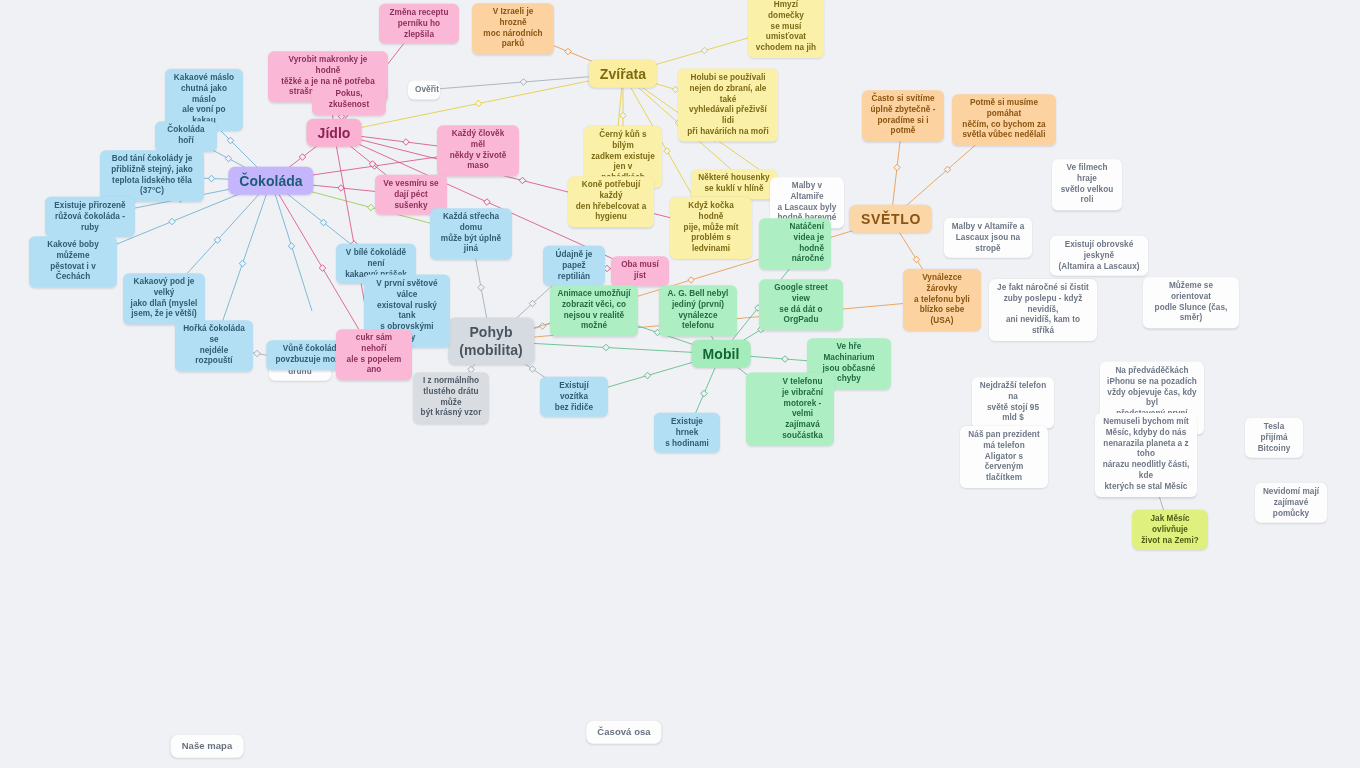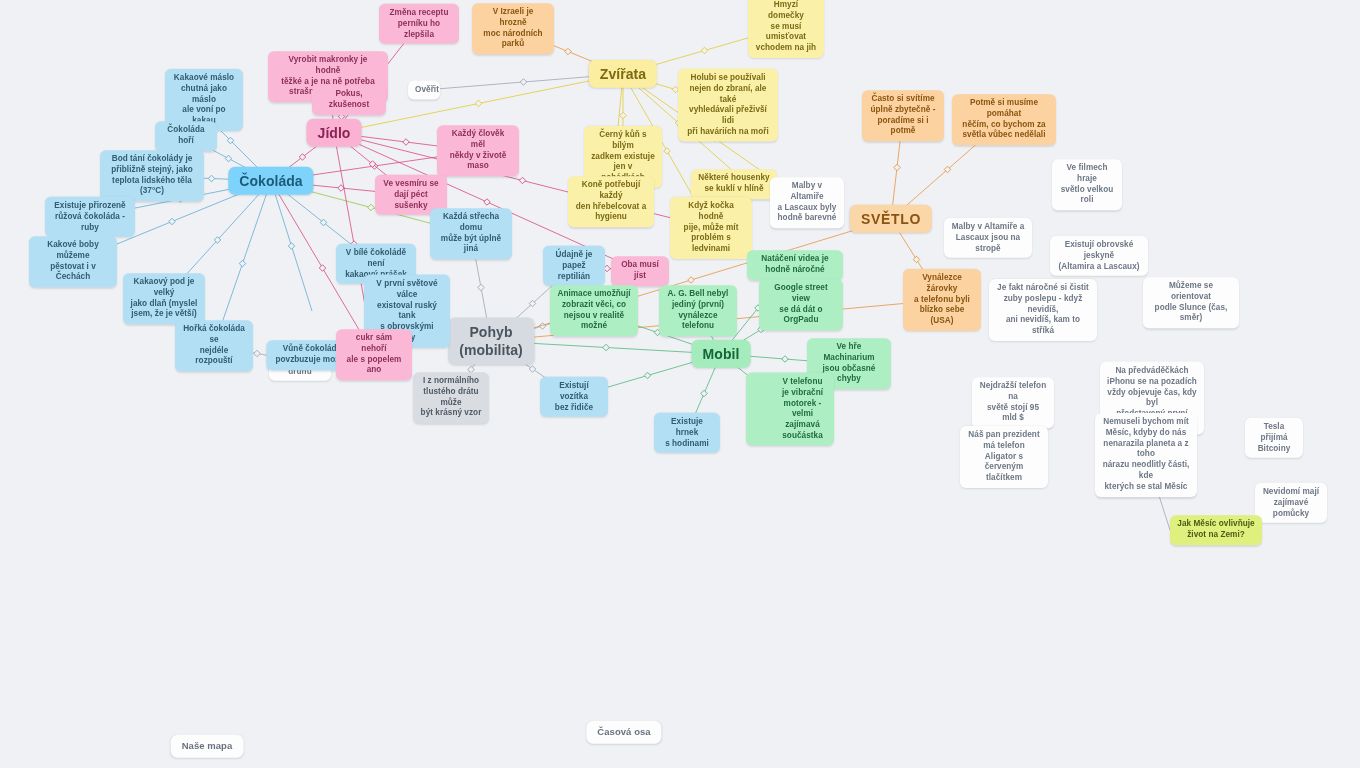--- a/index.html
+++ b/index.html
@@ -30,21 +30,21 @@
   .blue   { background:#b3dff5; color:#2f5c70; }
   .pink   { background:#fbb8d6; color:#8d2f5b; }
   .yellow { background:#fbf0a8; color:#7a6a16; }
   .green  { background:#aeeec3; color:#1f6b40; }
   .orange { background:#fbd2a0; color:#8a5511; }
   .grey   { background:#d9dde2; color:#4f5a66; }
   .white  { background:#fdfdfe; color:#6d7784; font-weight:bold; }
   .limebg { background:#dff07f; color:#4d5c14; }
 
   .root { font-size:14px; padding:5px 11px; border-radius:7px; }
-  .root.blue   { background:#7dd3fc; color:#1d5b79; }
+  .root.blue   { background:#c4b5fd; color:#1d5b79; }
   .root.pink   { background:#fbb2d2; color:#8d2255;text-align:right; }
   .root.yellow { background:#fbeea0; color:#7d6a0f; }
   .root.green  { background:#a4ecbb; color:#146635; }
   .root.orange { background:#fbd6a6; color:#8a5412; }
   .root.grey   { background:#d6dbe1; color:#4a545f; }
   .root.white  { background:#fdfdfe; color:#68727f; font-size:9.5px; }
   .upper { letter-spacing:.7px; }
 </style>
 </head>
 <body>
@@ -347,21 +347,21 @@
 hodně barevné</span></div>
       <div class="node blue" style="left: 574px; top: 266px; width: 62px;"><span>Údajně je
 papež reptilián</span></div>
       <div class="node pink" style="left: 640px; top: 271px; width: 58px;"><span>Oba musí jíst</span></div>
       <div class="node green" style="left: 594px; top: 311px; width: 88px;"><span>Animace umožňují
 zobrazit věci, co
 nejsou v realitě možné</span></div>
       <div class="node green" style="left: 698px; top: 311px; width: 78px;"><span>A. G. Bell nebyl
 jediný (první)
 vynálezce telefonu</span></div>
-      <div class="node green" style="left: 795px; top: 265px; width: 96px;"><span>Natáčení videa je
+      <div class="node green" style="left: 795px; top: 244px; width: 72px; text-align: right;"><span>Natáčení videa je
 hodně náročné</span></div>
       <div class="node green" style="left: 801px; top: 305px; width: 84px;"><span>Google street view
 se dá dát o OrgPadu</span></div>
       <div class="node green" style="left: 849px; top: 364px; width: 84px;"><span>Ve hře Machinarium
 jsou občasné chyby</span></div>
       <div class="node green" style="left: 790px; top: 409px; width: 88px; padding-left: 32px;"><span>V telefonu je vibrační
 motorek - velmi
 zajímavá součástka</span></div>
       <div class="node blue" style="left: 574px; top: 397px; width: 68px;"><span>Existují vozítka
 bez řidiče</span></div>
@@ -401,16 +401,16 @@
 červeným tlačítkem</span></div>
       <div class="node white" style="left: 1146px; top: 455px; width: 102px;"><span>Nemuseli bychom mít
 Měsíc, kdyby do nás
 nenarazila planeta a z toho
 nárazu neodlitly části, kde
 kterých se stal Měsíc</span></div>
       <div class="node white" style="left: 1274px; top: 438px; width: 58px;"><span>Tesla přijímá
 Bitcoiny</span></div>
       <div class="node white" style="left: 1291px; top: 503px; width: 72px;"><span>Nevidomí mají
 zajímavé pomůcky</span></div>
-      <div class="node limebg" style="left: 1216px; top: 530px; width: 92px;"><span>Jak Měsíc ovlivňuje
+      <div class="node limebg" style="left: 1170px; top: 530px; width: 76px; border-radius: 7px;"><span>Jak Měsíc ovlivňuje
 život na Zemi?</span></div>
     </div>
 </div>
 
 </body></html>

